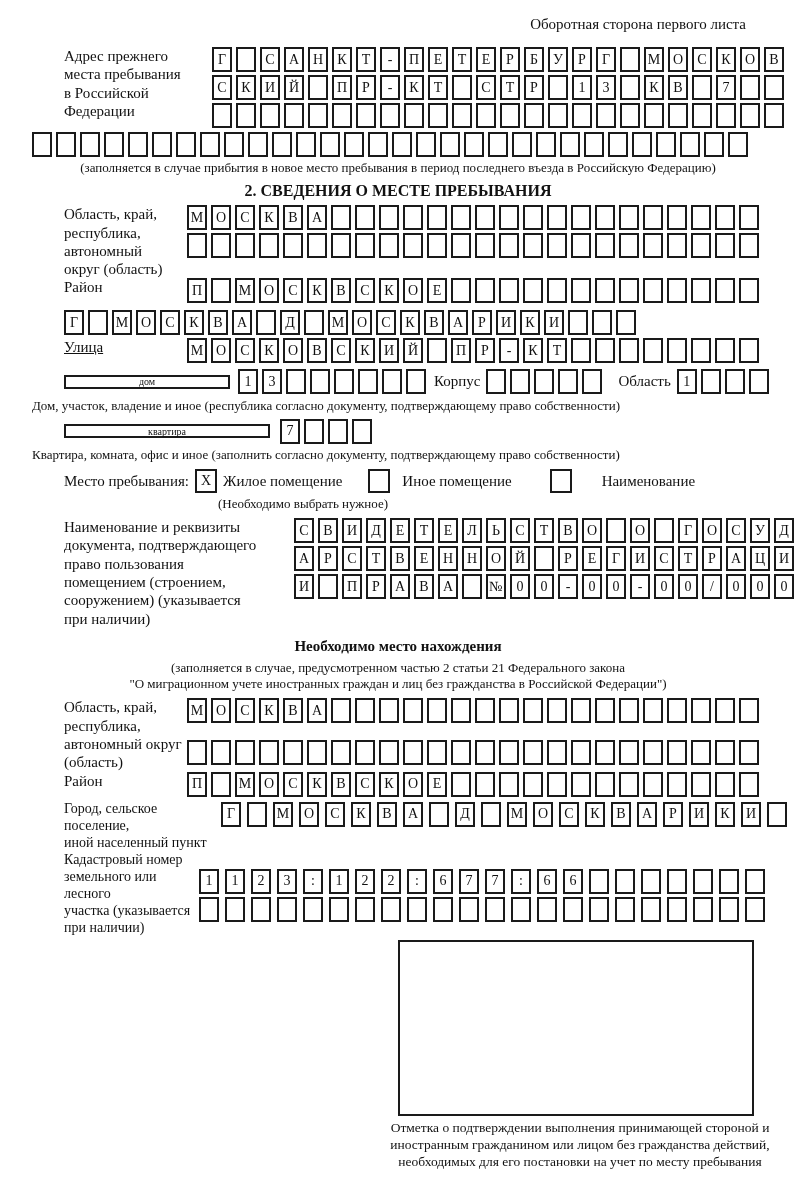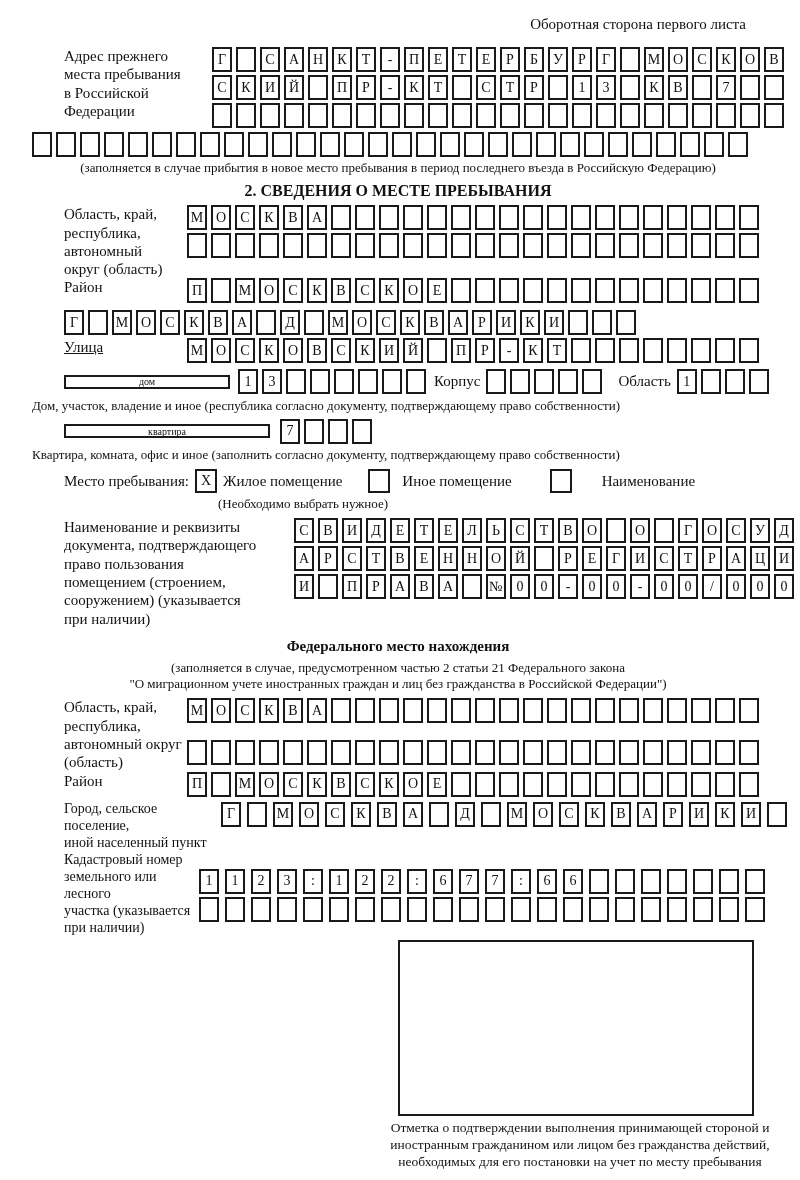--- a/index.html
+++ b/index.html
@@ -445,21 +445,21 @@
           <span class="cell">0</span>
           <span class="cell">0</span>
           <span class="cell">/</span>
           <span class="cell">0</span>
           <span class="cell">0</span>
           <span class="cell">0</span>
         </div>
     </div>
   </div>
 
-  <div class="sec-title" style="font-size:15px; margin-top:10px;">Федерального место нахождения</div>
+  <div class="sec-title" style="font-size:15px; margin-top:10px;">Необходимо место нахождения</div>
   <div class="caption center">(заполняется в случае, предусмотренном частью 2 статьи 21 Федерального закона</div>
   <div class="caption center" style="margin-bottom:6px;">"О миграционном учете иностранных граждан и лиц без гражданства в Российской Федерации")</div>
 
   <div class="frow">
     <div class="label" style="flex-basis:123px;">Область, край,
 республика,
 автономный округ
 (область)</div>
     <div class="cellcol">
       <div class="cells">

